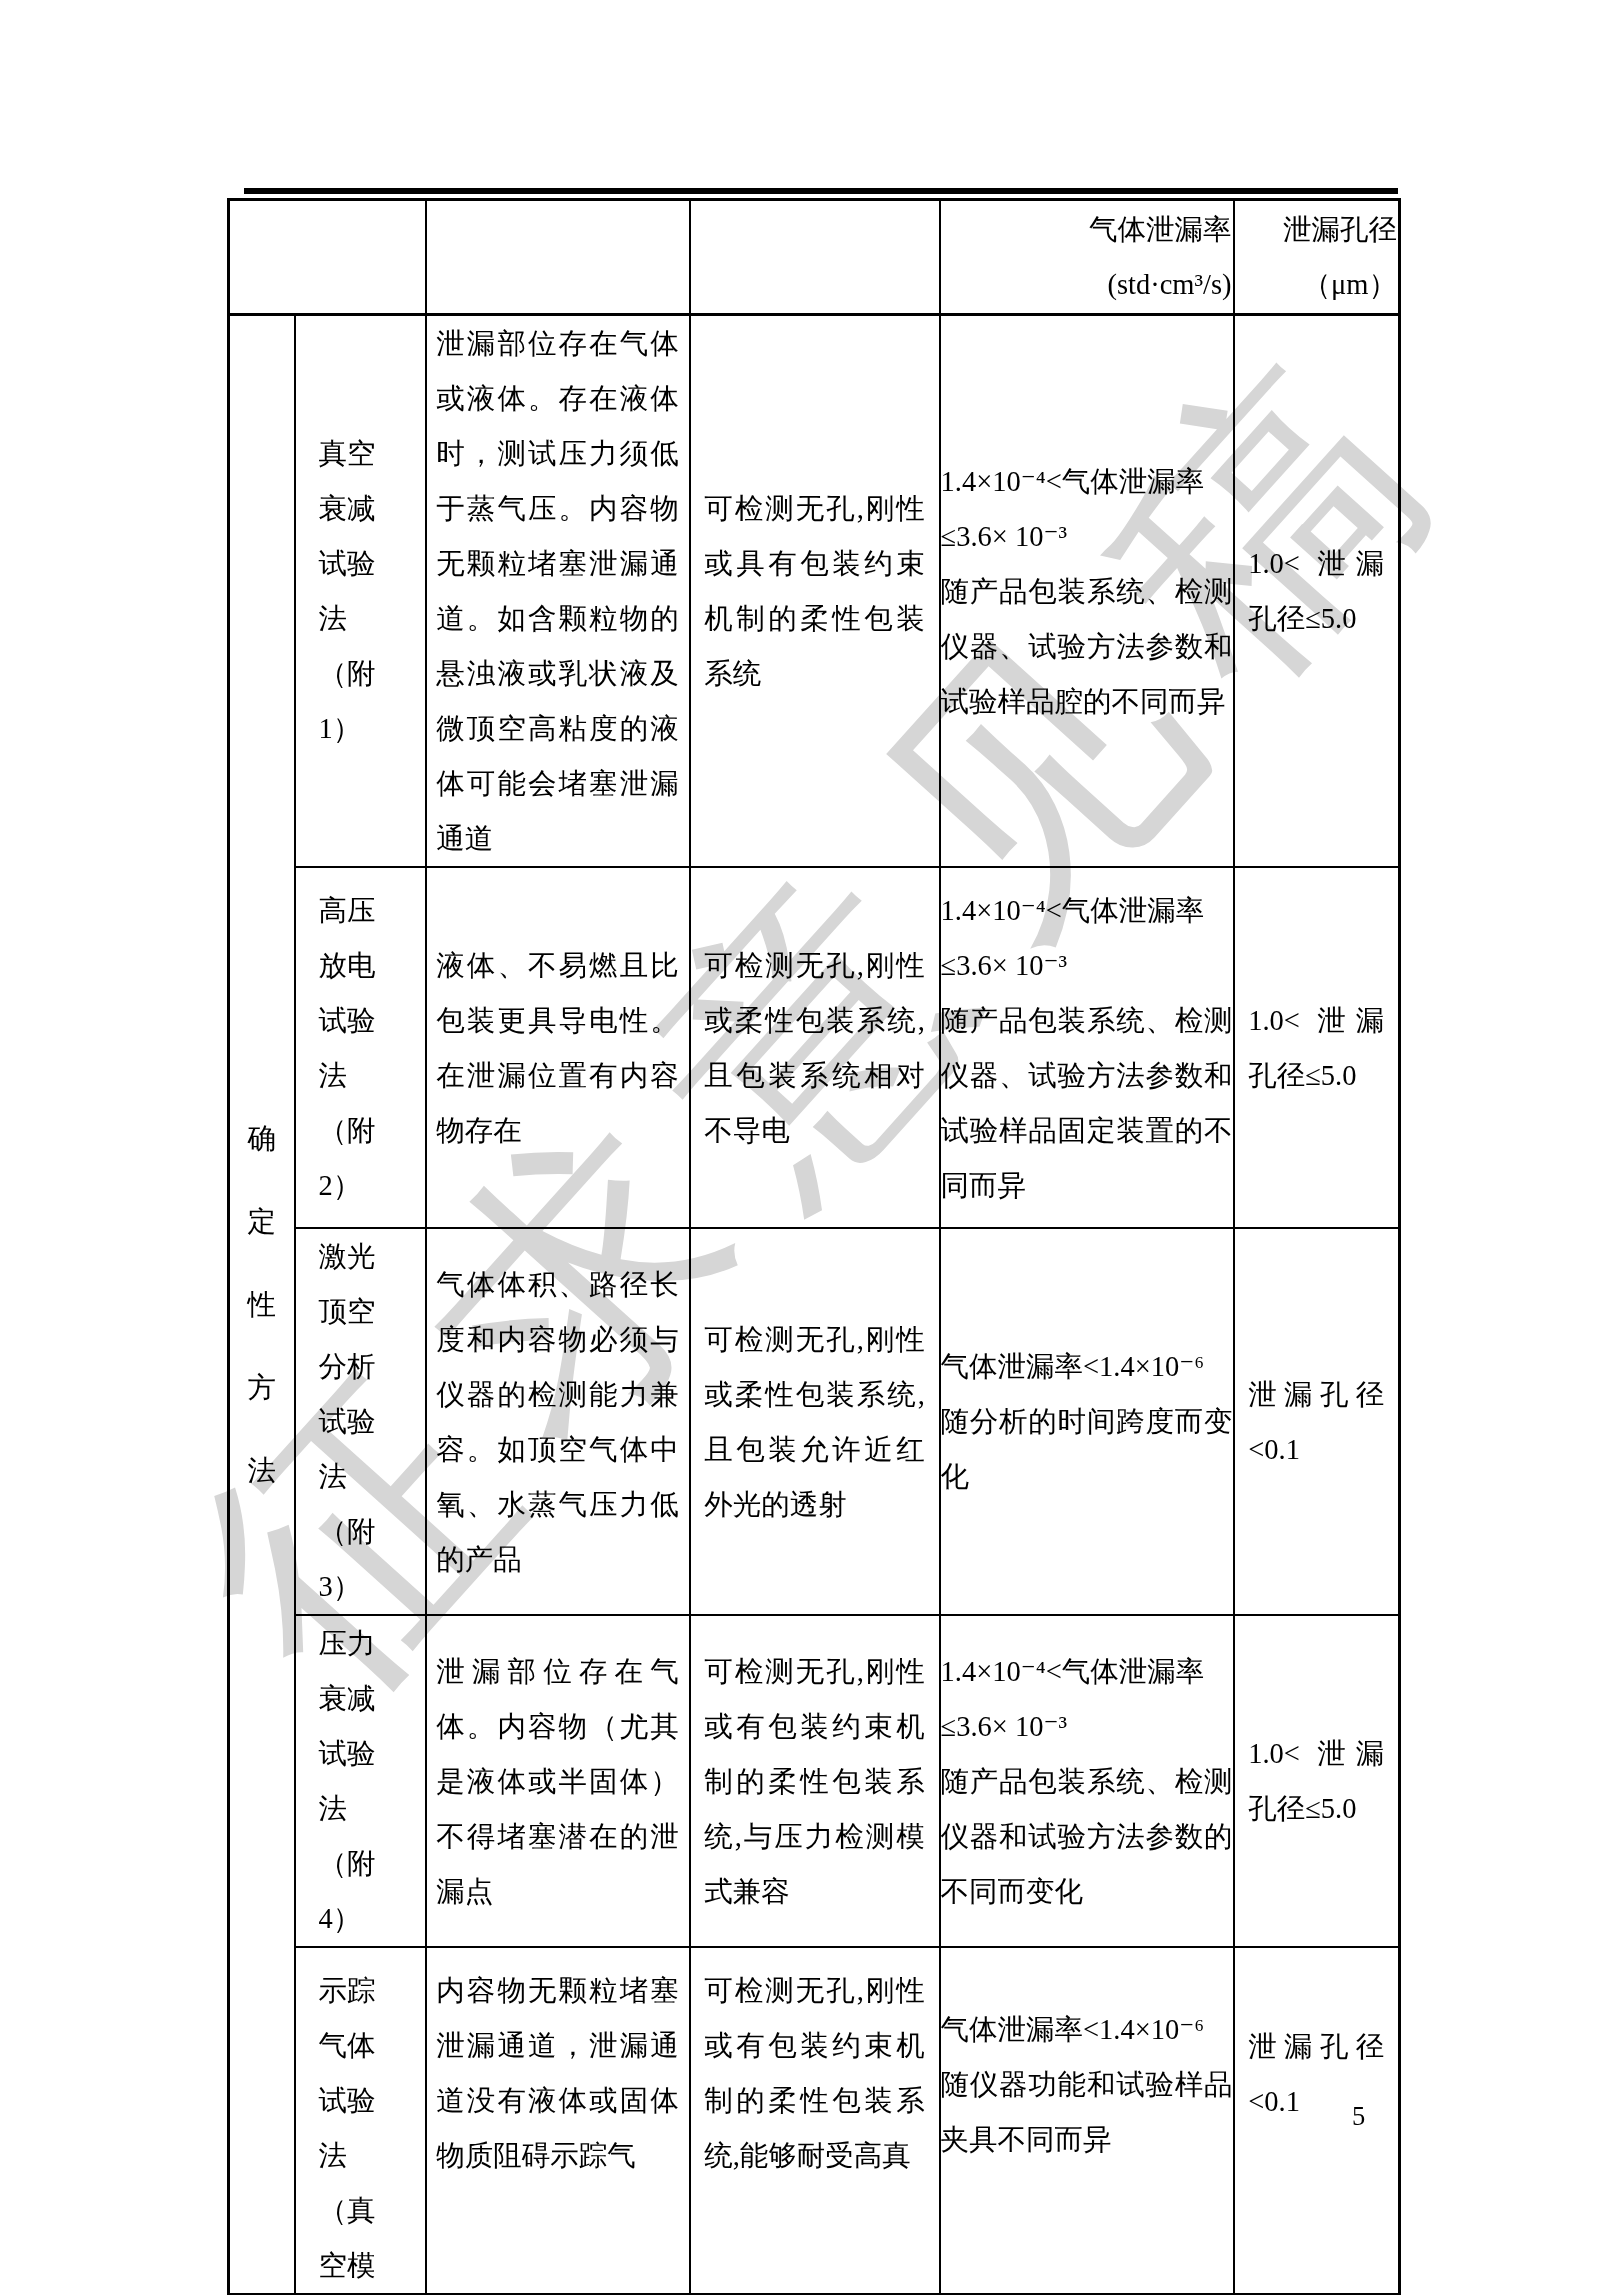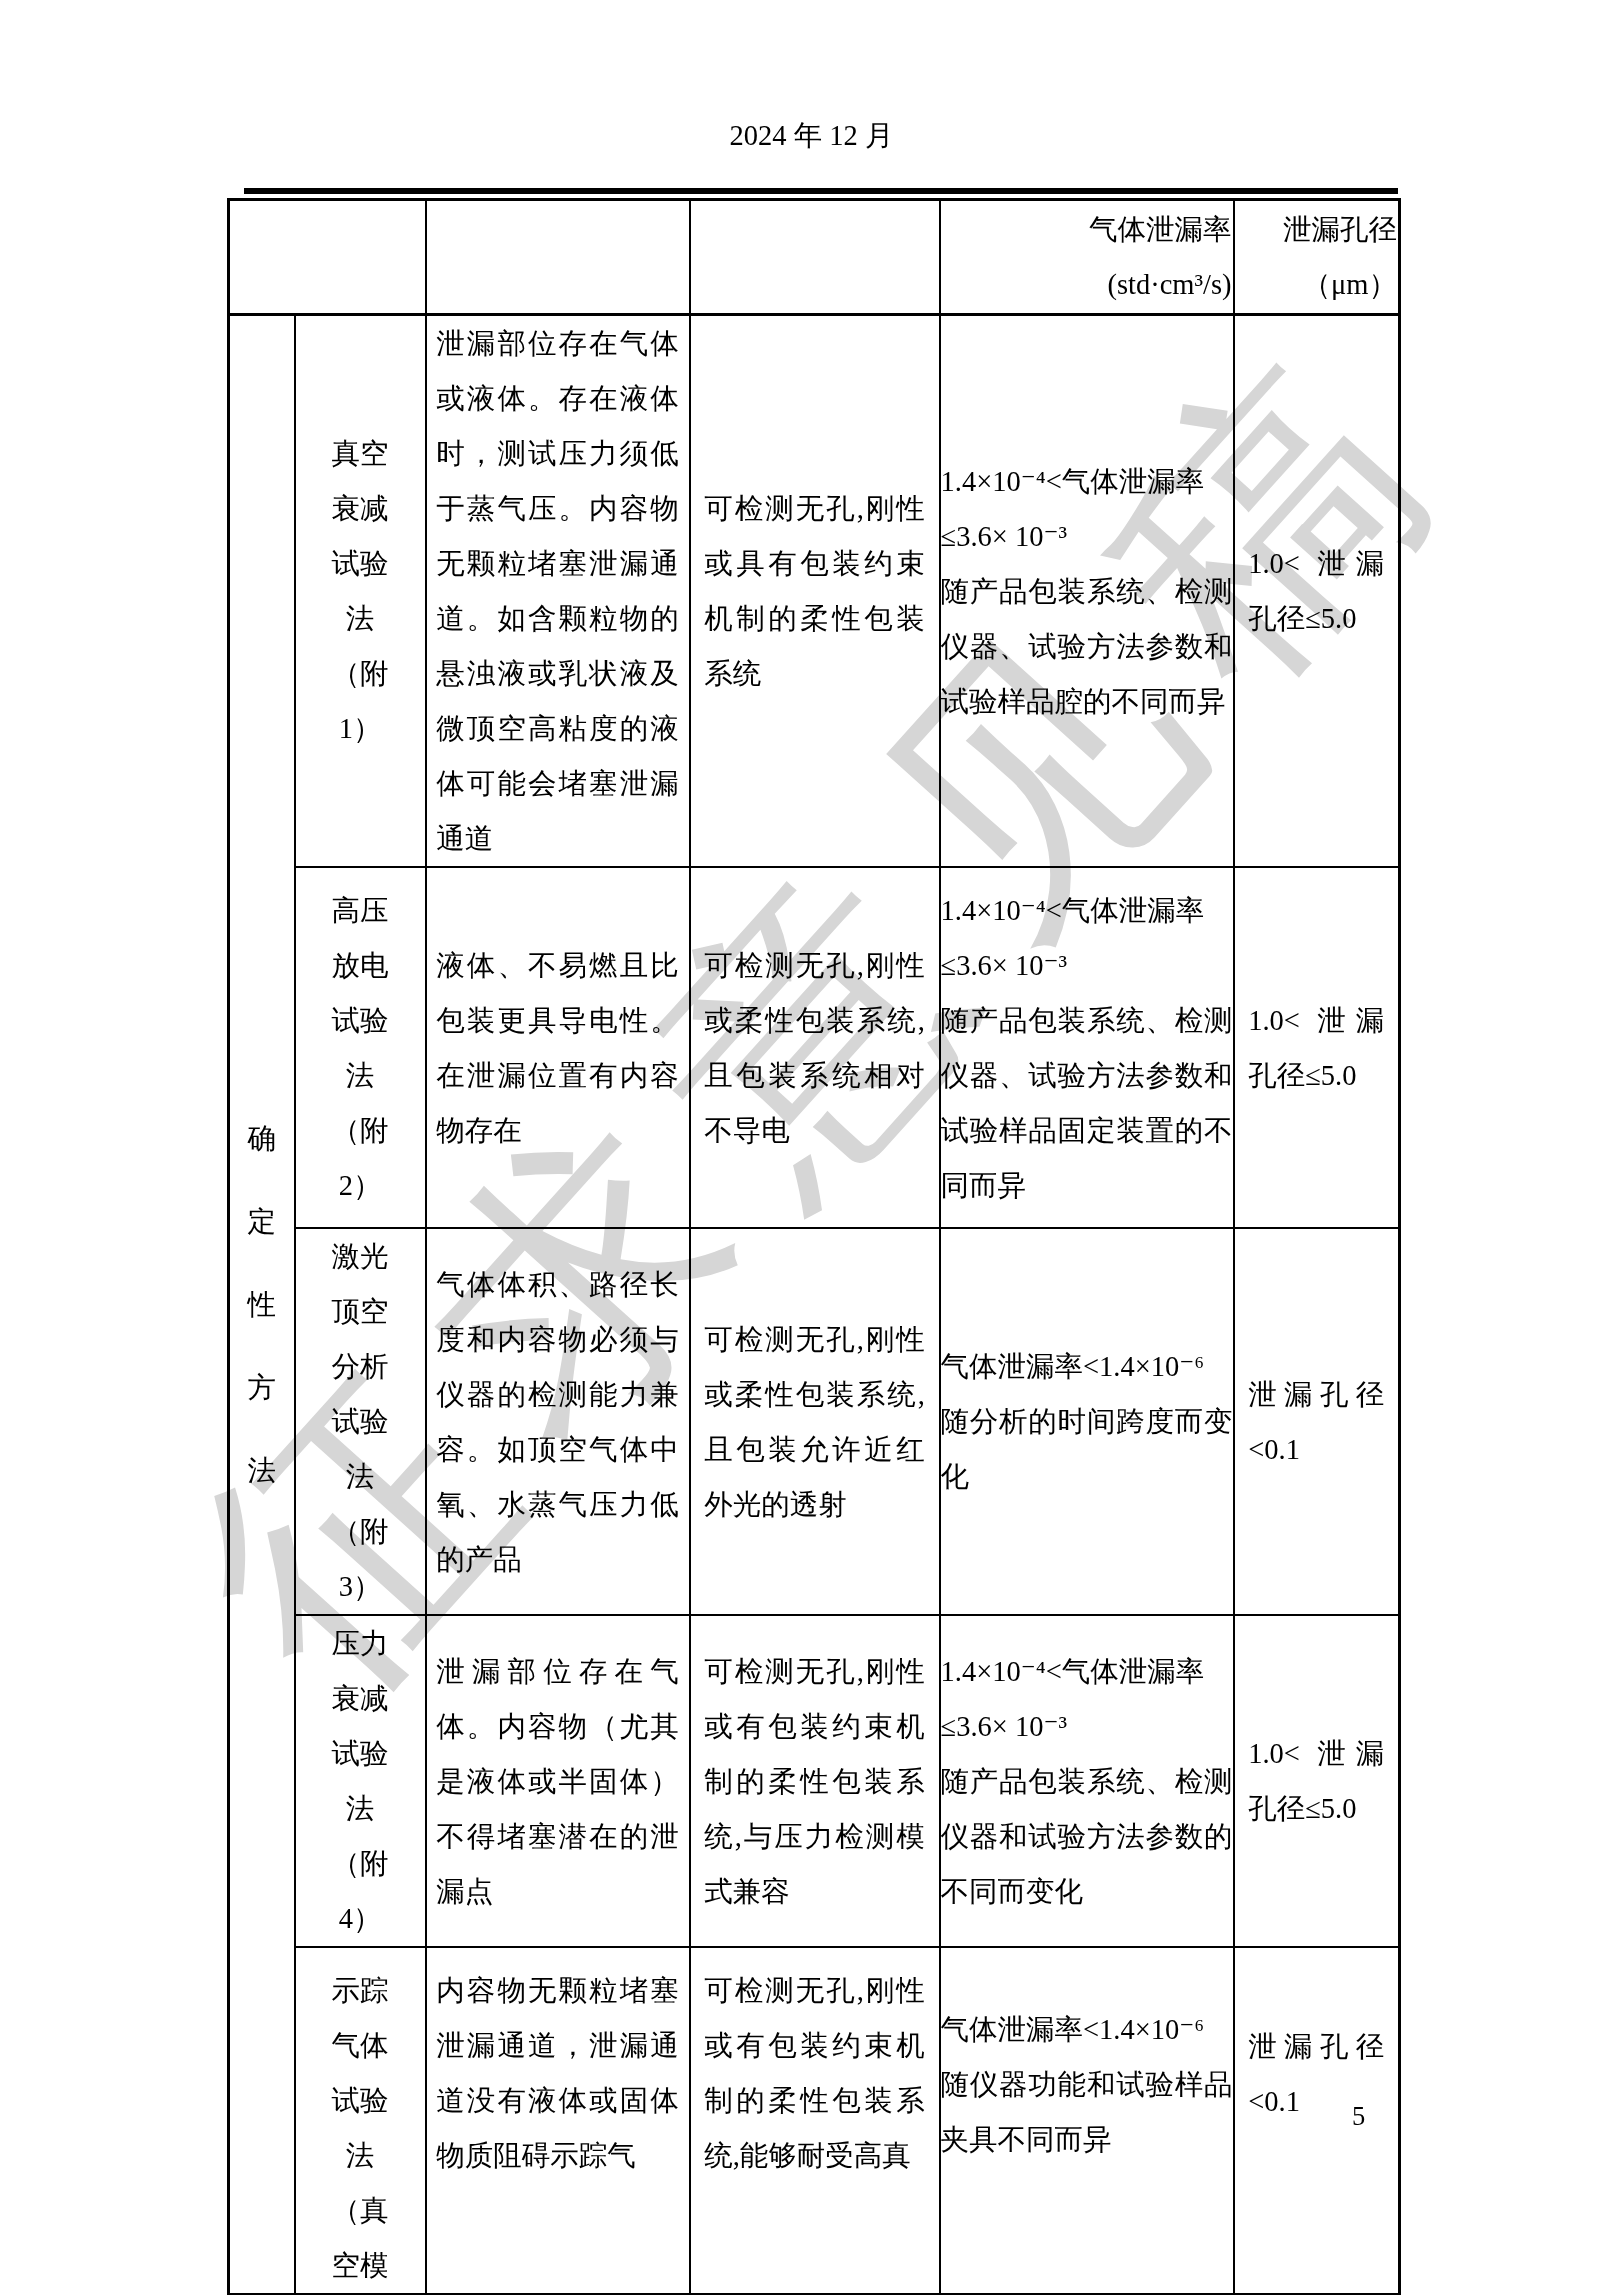--- a/index.html
+++ b/index.html
@@ -58,21 +58,21 @@
   tr.hdr td { border-bottom-width: 3.9px; text-align: right; }
   .hdr-unit { display:block; }
   .cat-cell { text-align: center; }
   .cat-vertical {
     width: 30px;
     margin: 0 auto;
     word-break: break-all;
     line-height: 83px;
     text-align: center;
   }
-  .method-cell   { padding: 0 23px; text-align: center; }
+  .method-cell   { padding: 0 23px; text-align: left; }
   .principle-cell{ padding: 0 9.8px; text-align: justify; border-radius: 23px; }
   .applic-cell   { padding: 0 13.7px; text-align: justify; }
   .leak-cell     { padding: 0 0; text-align: justify; white-space: pre-line; }
   .pore-cell     { padding: 0 13.7px; text-align: justify; }
   tr.r5 td { vertical-align: top; }
   tr.r5 .method-cell, tr.r5 .principle-cell, tr.r5 .applic-cell { padding-top: 14.7px; }
   tr.r5 .leak-cell { padding-top: 54px; }
   tr.r5 .pore-cell { padding-top: 71px; }
   .page-number {
     position: absolute;
@@ -82,21 +82,20 @@
     z-index: 2;
   }
 </style>
 </head>
 <body>
 
 <div class="page">
 
   <div class="watermark">征求意见稿</div>
 
-  <div class="header-date">2024 年 12 月</div>
   <div class="header-rule"></div>
 
   <table class="methods">
     <colgroup>
       <col style="width:66px">
       <col style="width:131px">
       <col style="width:264px">
       <col style="width:250px">
       <col style="width:294px">
       <col style="width:166px">

